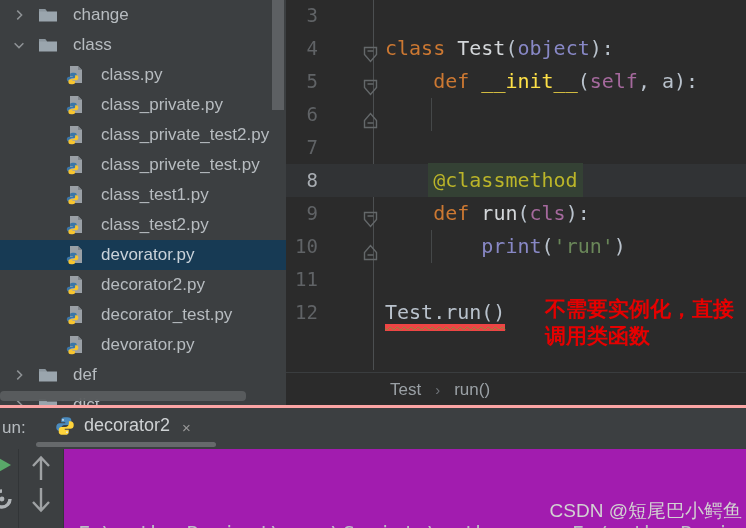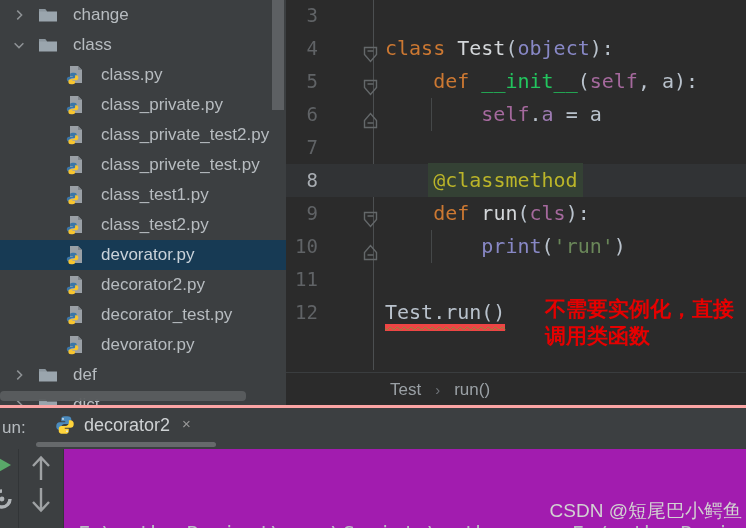--- a/index.html
+++ b/index.html
@@ -24,39 +24,39 @@
   .elines{margin-top:-1px;position:relative}
   .eline{position:relative;height:33px;line-height:33px;display:flex;white-space:pre}
   .eline.cur{background:#313335}
   .gut{width:32px;text-align:right;color:#606366;font-size:19px;flex:none}
   .eline.cur .gut{color:#a8adb2}
   .foldcol{width:58px;flex:none}
   .foldline{position:absolute;left:87px;top:-2px;height:372px;width:1px;background:#4c4f51;z-index:0}
   .fmark{position:absolute;left:77px;top:8px;width:15px;height:17px;z-index:2}
   .code{padding-left:9px;position:relative;z-index:1}
   .guide{position:absolute;left:145px;top:0;height:33px;width:1px;background:#454849}
-  .kw{color:#cc7832}.name{color:#d4d7da}.builtin{color:#8888c6}.magic{color:#22c55e}
+  .kw{color:#cc7832}.name{color:#d4d7da}.builtin{color:#8888c6}.magic{color:#fde047}
   .self{color:#a5699d}.attr{color:#9d7bb2}.str{color:#6a8759}.pl{color:#b9c2cc}
   .deco{color:#bbb529}
   .hl{background:#344134;box-shadow:0 0 0 5px #344134}
   .warn{border-bottom:7px solid #ef4444;text-decoration:underline wavy #8b8b3a 1px;text-underline-offset:7px}
   .anno{position:absolute;left:259px;top:295px;color:#e60000;font-weight:bold;font-size:21px;line-height:27px;
         font-family:"Liberation Sans",sans-serif;z-index:3}
 
   
   .crumbs{position:absolute;left:286px;top:372px;width:460px;height:33px;background:#2b2b2b;border-top:1px solid #3a3d3f;
           display:flex;align-items:center;font-size:17px;color:#9aa0a5}
   .crumbs .c1{margin-left:104px}
   .crumbs .sep{margin:0 14px;color:#70757a;font-size:15px}
 
   
   .bottom{position:absolute;left:0;top:405px;width:746px;height:123px;background:#3c3f41;border-top:3px solid #fca5a5}
   .tabstrip{position:absolute;left:0;top:0;width:746px;height:41px}
   .runlabel{position:absolute;left:2px;top:10px;font-size:17px;color:#b7bcc0}
-  .runtab{position:absolute;left:55px;top:7px;display:flex;align-items:flex-start;cursor:default}
+  .runtab{position:absolute;left:55px;top:7px;display:flex;align-items:flex-end;cursor:default}
   .pylogo{width:20px;height:20px}
   .tabname{margin-left:9px;font-size:18px;color:#cfd2d4}
   .tabclose{margin-left:12px;font-size:15px;color:#9a9a9a}
   .tabline{position:absolute;left:36px;top:34px;width:180px;height:5px;background:#66696b;border-radius:3px}
   .console{position:absolute;left:0;top:41px;width:746px;height:82px;background:#a21caf}
   .tb1{position:absolute;left:0;top:0;width:18px;height:82px;background:#3c3f41;overflow:hidden}
   .tb2{position:absolute;left:18px;top:0;width:44px;height:82px;background:#3c3f41;border-left:1px solid #323537;border-right:1px solid #323537}
   .playic{position:absolute;left:-9px;top:5px}
   .wrenchic{position:absolute;left:-10px;top:38px}
   .arrow{position:absolute;left:9px;width:26px;height:28px}
@@ -247,21 +247,21 @@
   <div class="elines" id="codeRows">
       <div class="eline"><span class="gut">3</span><span class="foldcol"></span><span class="code"></span></div>
       <div class="eline"><span class="gut">4</span><span class="foldcol"></span><span class="fmark"><svg width="15" height="17" viewBox="0 0 15 17">
             <path fill="none" stroke="#64686a" stroke-width="1.4" d="M1.5 1.5 H13.5 V8.5 L7.5 15.5 L1.5 8.5 Z M4.5 5 H10.5"></path>
           </svg></span><span class="code"><span class="kw">class </span><span class="name">Test</span><span class="pl">(</span><span class="builtin">object</span><span class="pl">):</span></span></div>
       <div class="eline"><span class="gut">5</span><span class="foldcol"></span><span class="fmark"><svg width="15" height="17" viewBox="0 0 15 17">
             <path fill="none" stroke="#64686a" stroke-width="1.4" d="M1.5 1.5 H13.5 V8.5 L7.5 15.5 L1.5 8.5 Z M4.5 5 H10.5"></path>
           </svg></span><span class="code"><span class="pl">    </span><span class="kw">def </span><span class="magic">__init__</span><span class="pl">(</span><span class="self">self</span><span class="pl">, a):</span></span></div>
       <div class="eline"><span class="gut">6</span><span class="foldcol"></span><span class="fmark"><svg width="15" height="17" viewBox="0 0 15 17">
             <path fill="none" stroke="#64686a" stroke-width="1.4" d="M1.5 15.5 H13.5 V8.5 L7.5 1.5 L1.5 8.5 Z M4.5 11 H10.5"></path>
-          </svg></span><span class="guide"></span><span class="code"><span class="pl">        </span><span class="self">self</span><span class="pl">.</span><span class="attr">a</span><span class="pl"> = a</span></span></div>
+          </svg></span><span class="guide"></span></div>
       <div class="eline"><span class="gut">7</span><span class="foldcol"></span><span class="code"></span></div>
       <div class="eline cur"><span class="gut">8</span><span class="foldcol"></span><span class="code"><span class="pl">    </span><span class="deco hl">@classmethod</span></span></div>
       <div class="eline"><span class="gut">9</span><span class="foldcol"></span><span class="fmark"><svg width="15" height="17" viewBox="0 0 15 17">
             <path fill="none" stroke="#64686a" stroke-width="1.4" d="M1.5 1.5 H13.5 V8.5 L7.5 15.5 L1.5 8.5 Z M4.5 5 H10.5"></path>
           </svg></span><span class="code"><span class="pl">    </span><span class="kw">def </span><span class="name">run</span><span class="pl">(</span><span class="self">cls</span><span class="pl">):</span></span></div>
       <div class="eline"><span class="gut">10</span><span class="foldcol"></span><span class="fmark"><svg width="15" height="17" viewBox="0 0 15 17">
             <path fill="none" stroke="#64686a" stroke-width="1.4" d="M1.5 15.5 H13.5 V8.5 L7.5 1.5 L1.5 8.5 Z M4.5 11 H10.5"></path>
           </svg></span><span class="guide"></span><span class="code"><span class="pl">        </span><span class="builtin">print</span><span class="pl">(</span><span class="str">'run'</span><span class="pl">)</span></span></div>
       <div class="eline"><span class="gut">11</span><span class="foldcol"></span><span class="code"></span></div>
       <div class="eline"><span class="gut">12</span><span class="foldcol"></span><span class="code"><span class="pl warn">Test.run()</span></span></div>

